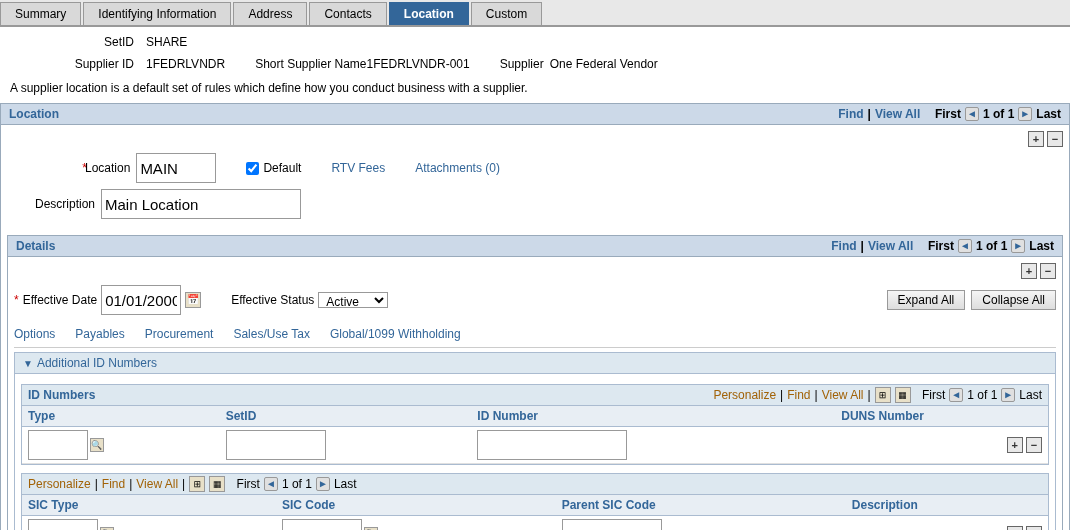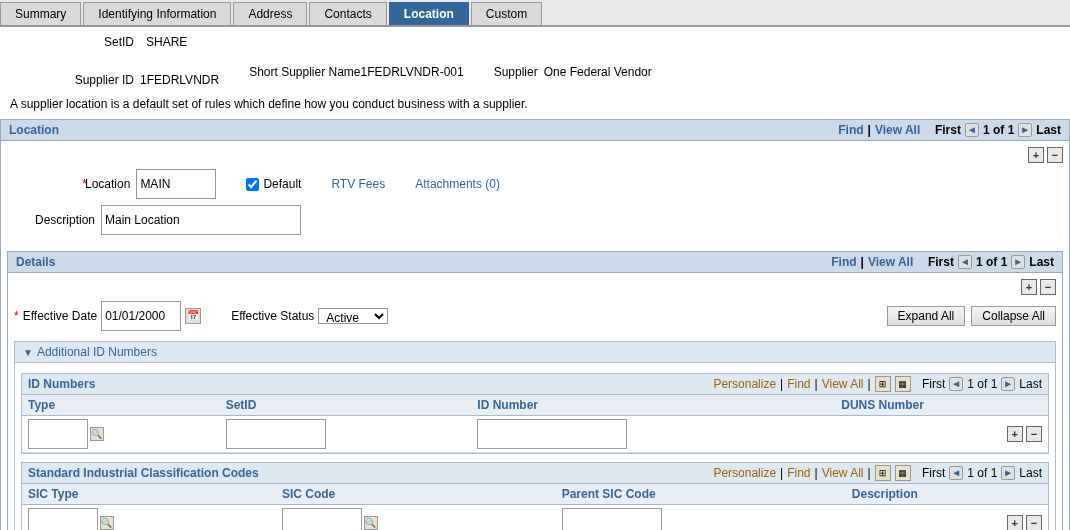--- a/index.html
+++ b/index.html
@@ -20,21 +20,21 @@
     .tab.active {
       background: #336699;
       color: #fff;
       border-color: #336699;
       font-weight: bold;
     }
 
     input[type="text"] {
       border: 1px solid #999;
       padding: 14px 3px;
-      font-size: 12px;
+      font-size: 15px;
       height: 16px;
       background: #fff;
     }
 
     select {
       border: 1px solid #999;
       padding: 1px 3px;
       font-size: 12px;
       height: 16px;
       background: #fff;
@@ -167,21 +167,21 @@
   <div class="tab active">Location</div>
   <div class="tab">Custom</div>
 </div>
 
 <div style="padding: 4px 10px 2px 10px;">
   <div style="display:flex; align-items:center; gap:6px; padding: 4px 0;">
     <span style="min-width:130px; text-align:right; padding-right:6px;">SetID</span>
     <span>SHARE</span>
   </div>
   <div style="display:flex; align-items:center; gap:30px; padding: 4px 0;">
-    <div style="display:flex; align-items:center; margin-top:16px;">
+    <div style="display:flex; align-items:center; gap:6px;">
       <span style="min-width:130px; text-align:right; padding-right:6px;">Supplier ID</span>
       <span>1FEDRLVNDR</span>
     </div>
     <div style="display:flex; align-items:center; ">
       <span>Short Supplier Name</span>
       <span>1FEDRLVNDR-001</span>
     </div>
     <div style="display:flex; align-items:center; gap:6px;">
       <span>Supplier</span>
       <span>One Federal Vendor</span>
@@ -265,20 +265,27 @@
           <option>Active</option>
           <option>Inactive</option>
         </select>
       </div>
       <div style="flex:1; display:flex; justify-content:flex-end; gap:6px; align-items:center;">
         <button class="btn">Expand All</button>
         <button class="btn">Collapse All</button>
       </div>
     </div>
 
+    <div class="options-tabs">
+      <a class="options-tab">Options</a>
+      <a class="options-tab">Payables</a>
+      <a class="options-tab">Procurement</a>
+      <a class="options-tab">Sales/Use Tax</a>
+      <a class="options-tab">Global/1099 Withholding</a>
+    </div>
 
     <div class="subsection-header">
       <div class="subsection-header-left">
         <span class="collapse-icon">▼</span>
         <span>Additional ID Numbers</span>
       </div>
     </div>
     <div class="subsection-body">
 
       <div class="grid-container">
@@ -324,21 +331,20 @@
                 <span class="plus-minus-btn">+</span>
                 <span class="plus-minus-btn">−</span>
               </td>
             </tr>
           </tbody>
         </table>
       </div>
 
       <div class="grid-container" style="margin-top:8px;">
         <div class="grid-toolbar">
-          <span class="grid-header-title">Standard Industrial Classification Codes</span>
           <div class="grid-nav">
             <a>Personalize</a>
             <span>|</span>
             <a>Find</a>
             <span>|</span>
             <a>View All</a>
             <span>|</span>
             <span style="display:inline-block;width:16px;height:16px;background:#e8e0c8;border:1px solid #999;text-align:center;line-height:14px;font-size:9px;cursor:pointer;">⊞</span>
             <span style="display:inline-block;width:16px;height:16px;background:#e8e0c8;border:1px solid #999;text-align:center;line-height:14px;font-size:9px;cursor:pointer;">▦</span>
             &nbsp;

